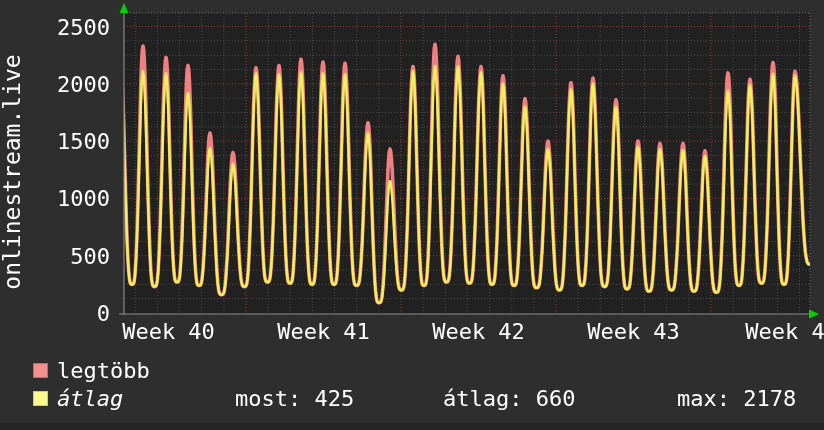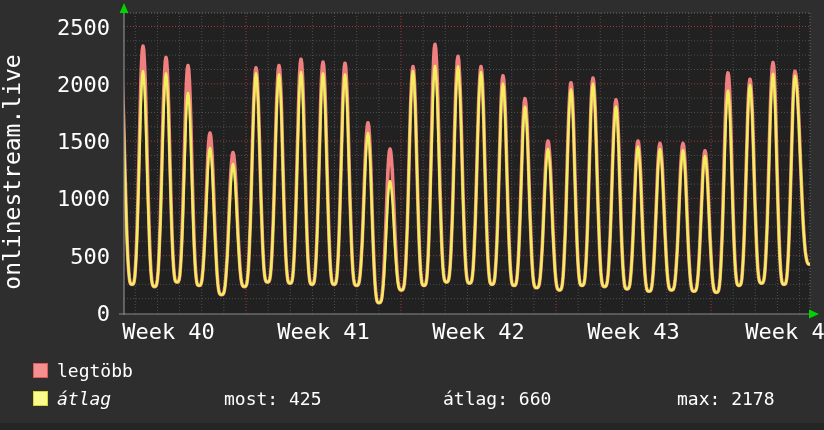--- a/index.html
+++ b/index.html
@@ -5,21 +5,21 @@
   * { box-sizing: border-box; }
   html,body { margin:0; padding:0; }
   body {
     width:824px; height:430px;
     position:relative; overflow:hidden;
     background:#2e2e2e;
     font-family:"DejaVu Sans Mono","Liberation Mono",monospace;
     color:#ffffff;
   }
   #chart-svg { position:absolute; left:0; top:0; }
-  .txt { position:absolute; font-size:18px; line-height:22px; white-space:pre; }
+  .txt { position:absolute; font-size:22px; line-height:22px; white-space:pre; }
   .ylab {
     position:absolute; left:-111px; top:161px; width:245px;
     font-size:23px; line-height:22px; text-align:center;
     transform:rotate(-90deg); white-space:nowrap;
   }
   .swatch { position:absolute; width:15px; height:15px; border:1.5px solid; }
   #bottom-edge { position:absolute; left:0; bottom:0; width:824px; height:7px; background:#252525; }
 </style>
 </head>
 <body style="background: rgb(46, 46, 46);">
@@ -106,18 +106,18 @@
 <div class="ylab">onlinestream.live</div>
 
 <div>
   <span class="swatch" style="left: 33px; top: 363px; background: rgb(245, 144, 144); border-color: rgb(224, 90, 90);"></span>
   <span class="txt" style="left:57px; top:360px;">legtöbb</span>
   <span class="swatch" style="left: 33px; top: 391px; background: rgb(251, 250, 142); border-color: rgb(214, 214, 46);"></span>
   <span class="txt" style="left:57px; top:388px;font-style:italic;">átlag</span>
 </div>
 
 <div>
-  <span class="txt" style="left:224px; top:388px;">most: 425</span>
+  <span class="txt" style="left:235px; top:388px;">most: 425</span>
   <span class="txt" style="left:443px; top:388px;">átlag: 660</span>
   <span class="txt" style="left:677px; top:388px;">max: 2178</span>
 </div>
 
 <div id="bottom-edge" style="background: rgb(37, 37, 37);"></div>
 
 </body></html>

